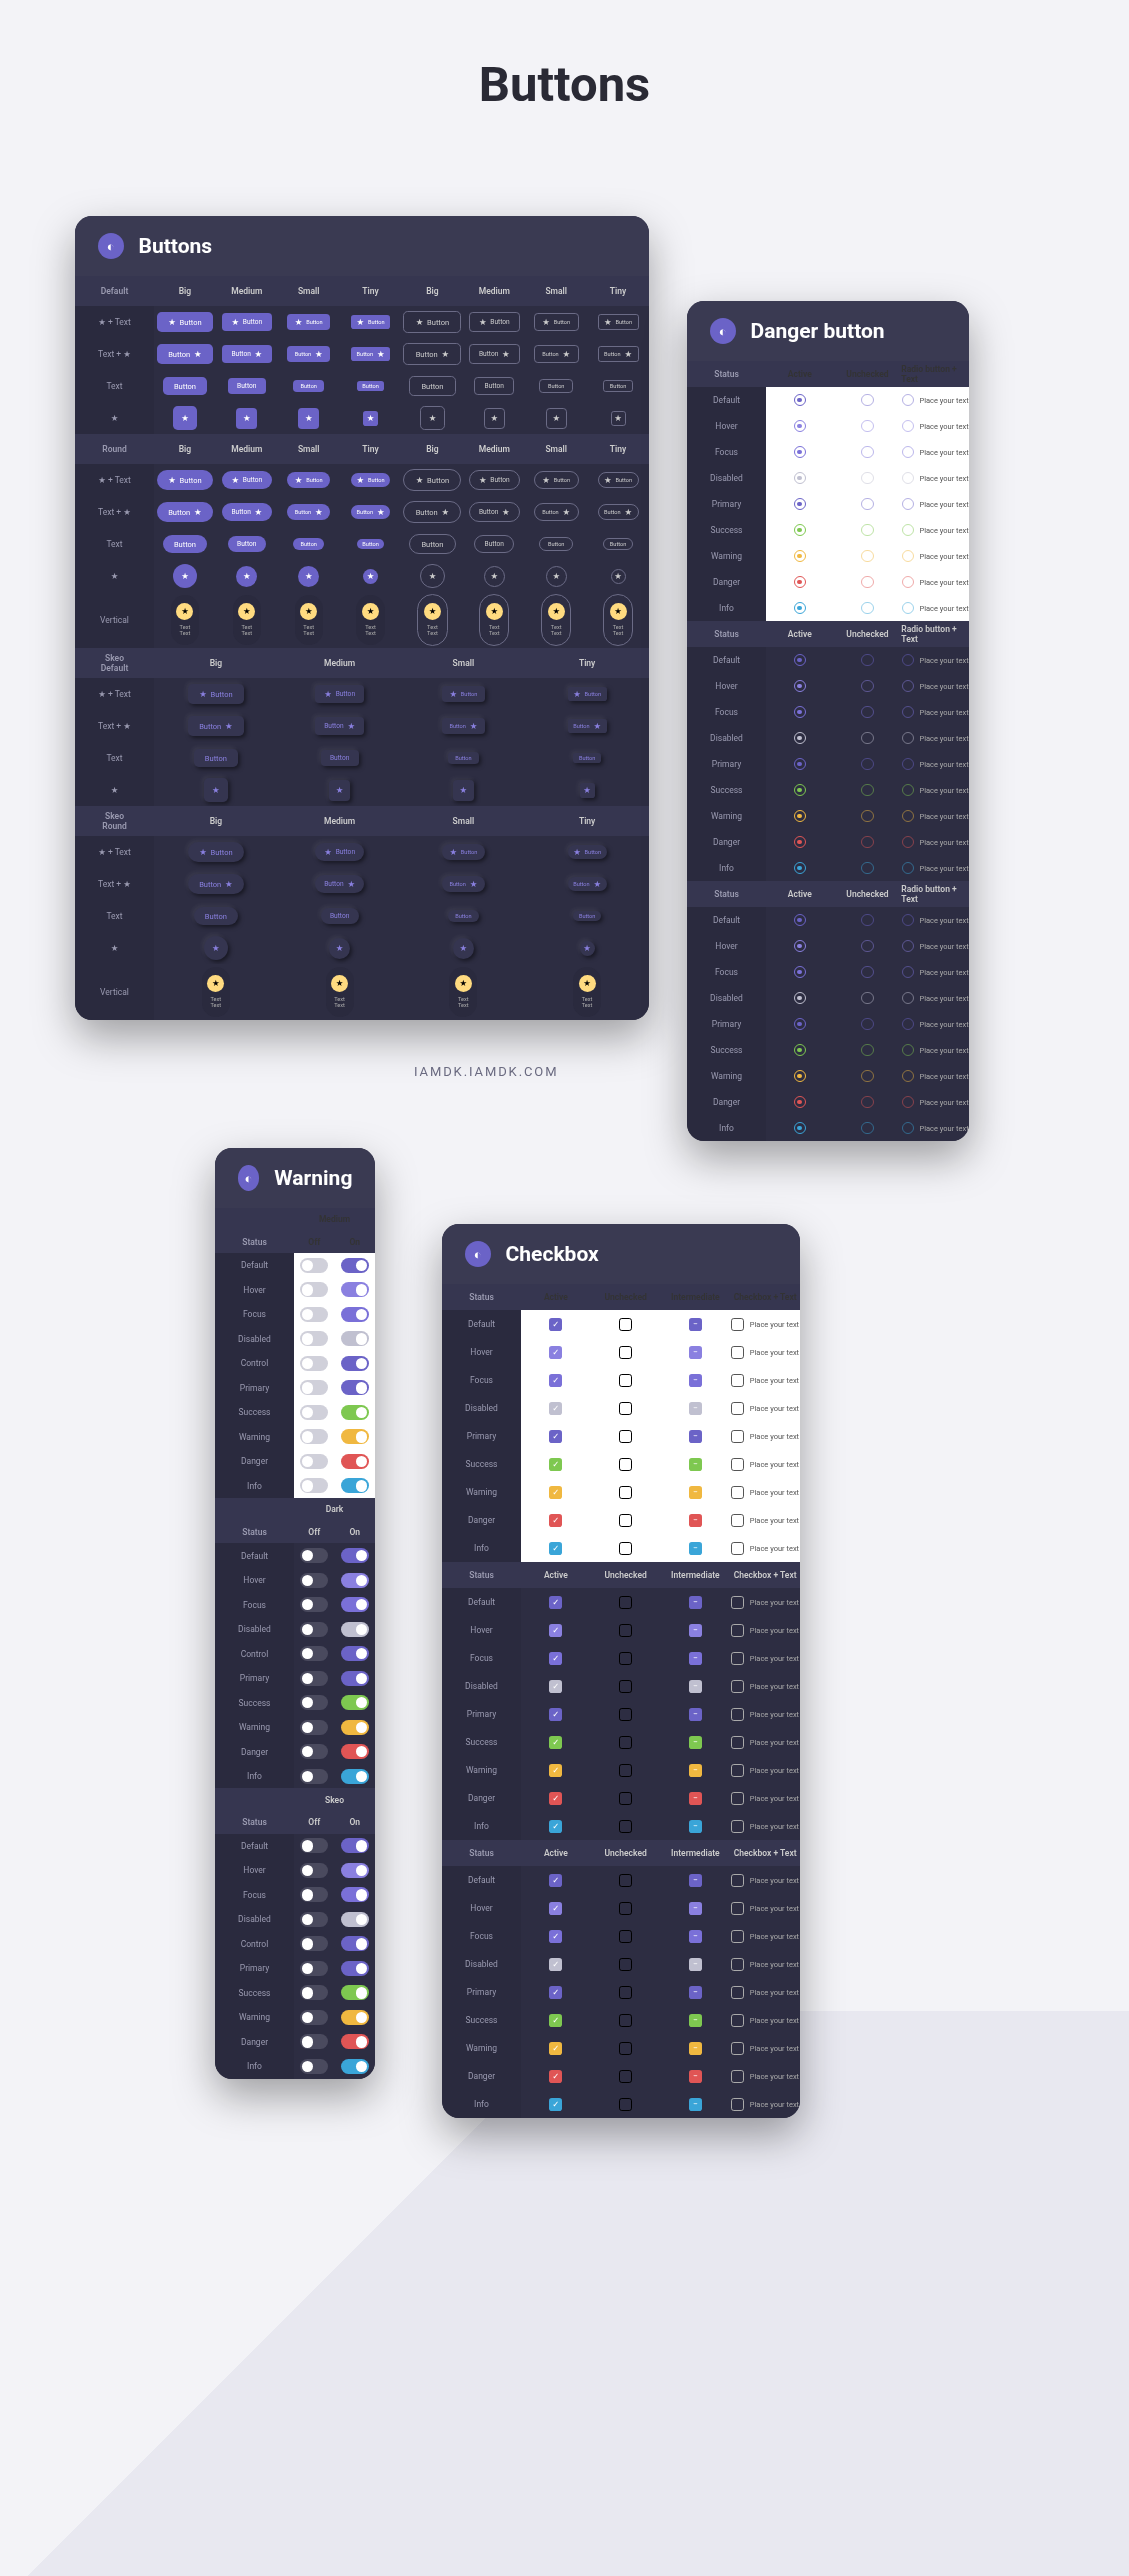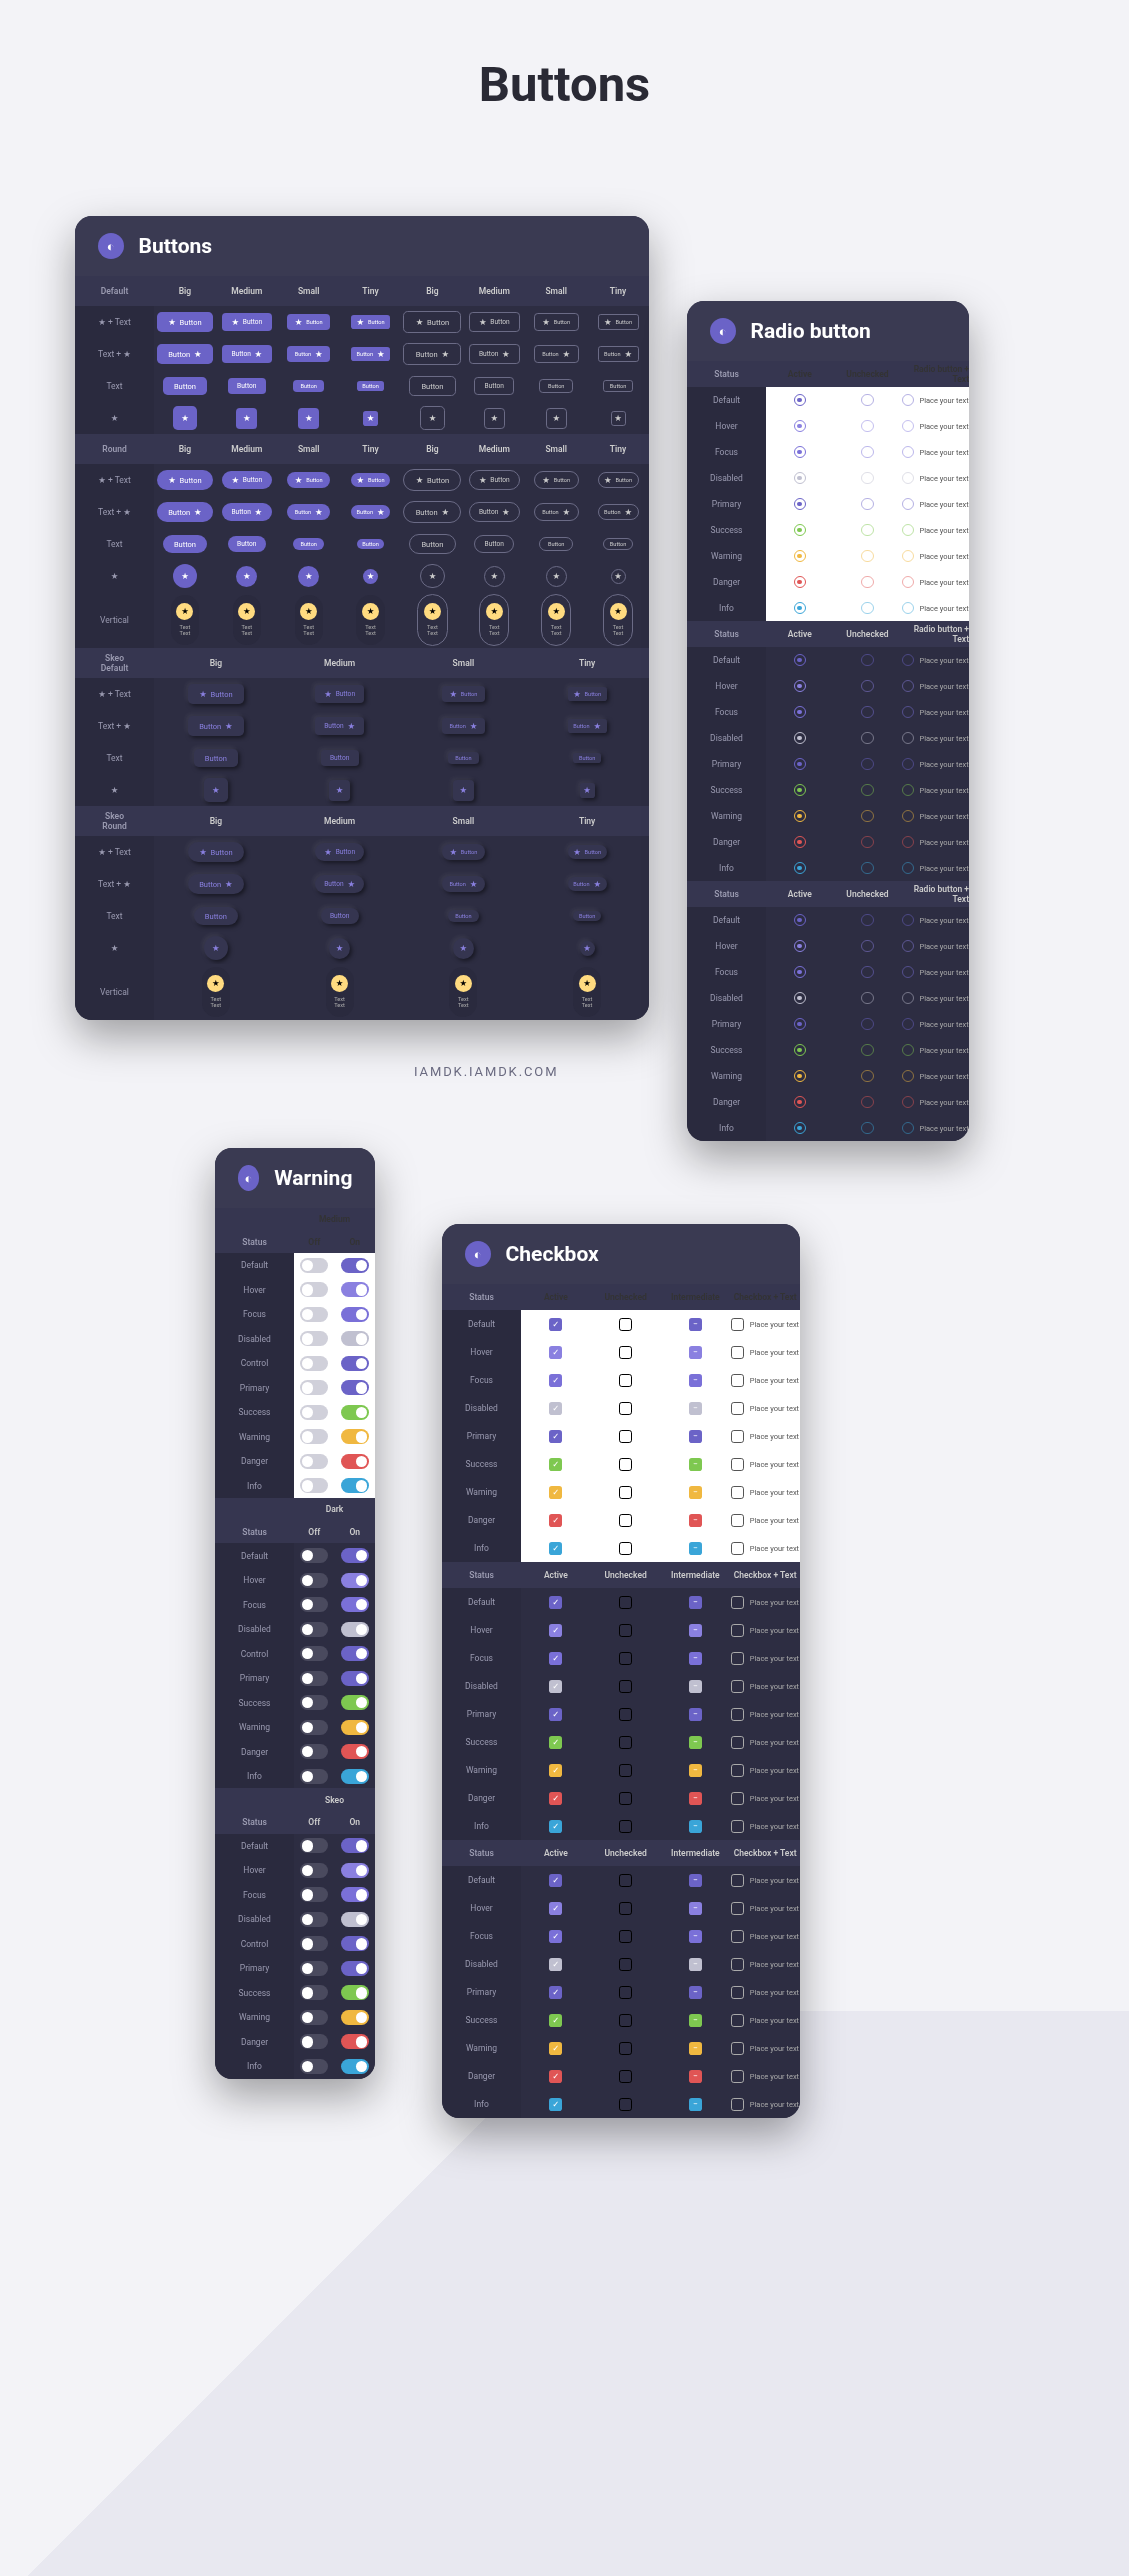--- a/index.html
+++ b/index.html
@@ -10,21 +10,21 @@
 .panel-header{background:#3a3a52;padding:17px 22.6px;display:flex;align-items:center;gap:15px}
 .panel-logo{width:26px;height:26px;border-radius:50%;background:#6b63c7;display:flex;align-items:center;justify-content:center;font-size:13px;color:#fff}
 .panel-title{color:#fff;font-size:21px;font-weight:700}
 .section{display:flex}
 .sidecol{background:#2a2a3e;width:79px;flex-shrink:0}
 .sidecell{height:var(--h,34px);display:flex;align-items:center;justify-content:center;font-size:8.5px;color:#9a9ab0;padding:0 7.5px;text-align:center}
 .hdr{background:#363650;font-weight:600}
 .maincol{flex:1;background:#2d2d42}
 .row{display:flex;align-items:center;height:var(--h,34px)}
 .row .col{flex:1;display:flex;justify-content:center;align-items:center;gap:3.8px}
-.th{font-size:8.5px;color:#ccc;font-weight:600;text-align:right}
+.th{font-size:8.5px;color:#ccc;font-weight:600;text-align:left}
 .btn{background:#6b63c7;color:#fff;border:none;cursor:pointer;display:inline-flex;align-items:center;justify-content:center;gap:3.8px;font-size:7.5px}
 .btn.out{background:transparent;border:0.9px solid #6b6b86;color:#ccc}
 .btn.big{padding:4.7px 11.3px;border-radius:4.7px}
 .btn.med{padding:3.8px 9.4px;border-radius:3.8px;font-size:6.6px}
 .btn.sm{padding:2.8px 7.5px;border-radius:3.8px;font-size:5.6px}
 .btn.tn{padding:1.9px 5.6px;border-radius:2.8px;font-size:5.6px}
 .btn.rd{border-radius:47px}
 .btn.sq{width:21px;height:21px;padding:0}
 .btn.sq.big{width:24.5px;height:24.5px}
 .btn.sq.tn{width:15px;height:15px}
@@ -836,21 +836,21 @@
             </div>
           </div>
         </div>
       </div>
     </div>
 </div>
 
 <div class="panel" style="top:301px;left:687px;width:282px">
   <div class="panel-header">
     <div class="panel-logo">◐</div>
-    <div class="panel-title">Radio button</div>
+    <div class="panel-title">Danger button</div>
   </div>
   <div id="radio-body">
       <div class="section white-section">
         <div class="sidecol">
           <div class="sidecell hdr" style="--h:26px">Status</div>
           <div class="sidecell" style="--h:26px">Default</div>
           <div class="sidecell" style="--h:26px">Hover</div>
           <div class="sidecell" style="--h:26px">Focus</div>
           <div class="sidecell" style="--h:26px">Disabled</div>
           <div class="sidecell" style="--h:26px">Primary</div>

